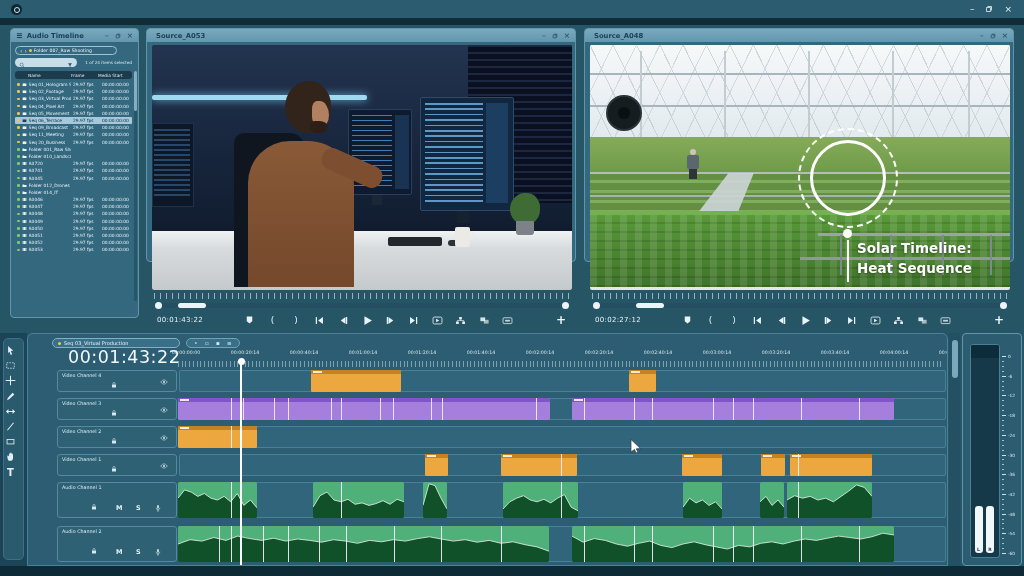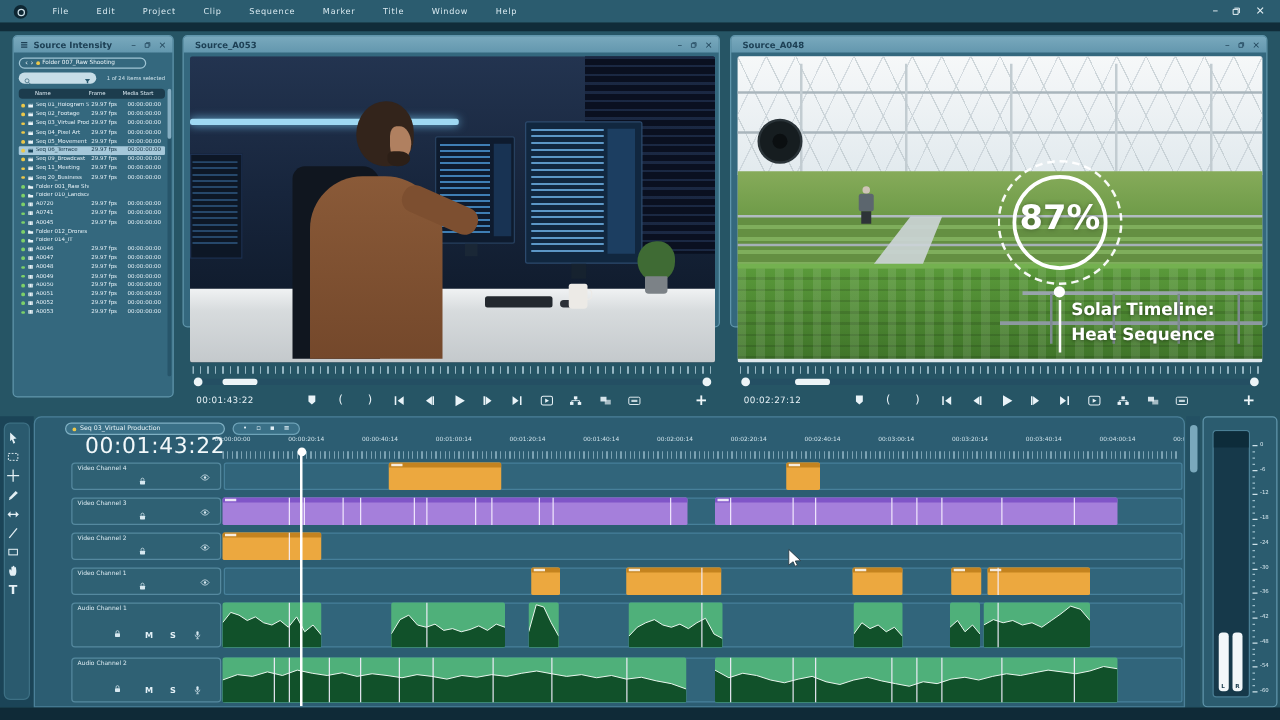--- a/index.html
+++ b/index.html
@@ -121,47 +121,36 @@
   
   #cursor{position:absolute;left:630px;top:438px;z-index:90;}
 </style>
 </head>
 <body>
 
 <div id="stage">
 
   <div id="menubar">
     <div id="logo"></div>
-    <div id="menu-items">
-        <div class="menu-item">File</div>
-        <div class="menu-item">Edit</div>
-        <div class="menu-item">Project</div>
-        <div class="menu-item">Clip</div>
-        <div class="menu-item">Sequence</div>
-        <div class="menu-item">Marker</div>
-        <div class="menu-item">Title</div>
-        <div class="menu-item">Window</div>
-        <div class="menu-item">Help</div>
-      </div>
     <div id="win-controls">
         <span class="wc">–</span>
         <span class="wc">
           <svg viewBox="0 0 16 16">
             <path d="M5 3h8v8M3 5h8v8H3z" fill="none" stroke="currentColor" stroke-width="1.6"></path>
           </svg>
         </span>
         <span class="wc">×</span>
       </div>
   </div>
   <div id="substrip"></div>
 
   <section class="panel" id="bin-panel">
     <div class="titlebar">
       <span class="t-burger">≡</span>
-      <span class="t-label">Source Intensity</span>
+      <span class="t-label">Audio Timeline</span>
       <span class="pwc">
           <span class="wc">–</span>
           <span class="wc">
             <svg viewBox="0 0 16 16">
               <path d="M5 3h8v8M3 5h8v8H3z" fill="none" stroke="currentColor" stroke-width="1.6"></path>
             </svg>
           </span>
           <span class="wc">×</span>
         </span>
     </div>
@@ -637,21 +626,20 @@
           <div class="sc" style="left: 352px; top: 190px; width: 2px; height: 40px; background: rgb(126, 138, 145);"></div>
           <div class="sc" style="left: 400px; top: 190px; width: 2px; height: 40px; background: rgb(126, 138, 145);"></div>
           <div class="sc" style="left: 16px; top: 50px; width: 36px; height: 36px; background: rgb(22, 29, 32); border: 2px solid rgb(42, 51, 56); border-radius: 50%;"></div>
           <div class="sc" style="left: 28px; top: 62px; width: 12px; height: 12px; background: rgb(11, 15, 17); border-radius: 50%;"></div>
           <div class="sc" style="left: 100px; top: 104px; width: 6px; height: 6px; background: rgb(207, 196, 184); border-radius: 50%;"></div>
           <div class="sc" style="left: 97px; top: 110px; width: 12px; height: 14px; background: rgb(92, 102, 110); border-radius: 2px;"></div>
           <div class="sc" style="left: 99px; top: 124px; width: 8px; height: 10px; background: rgb(46, 52, 56);"></div>
         </div>
       <div class="ov-ring-outer"></div>
       <div class="ov-ring-inner"></div>
-      <div class="ov-pct">87%</div>
       <div class="ov-dot"></div>
       <div class="ov-line"></div>
       <div class="ov-l1">Solar Timeline:</div>
       <div class="ov-l2">Heat Sequence</div>
     </div>
     <div class="tickstrip"></div>
     <div class="scrollrow">
       <div class="scrolltrack"></div>
       <div class="sc-end" style="left:3px"></div>
       <div class="sc-end" style="right:3px"></div>

